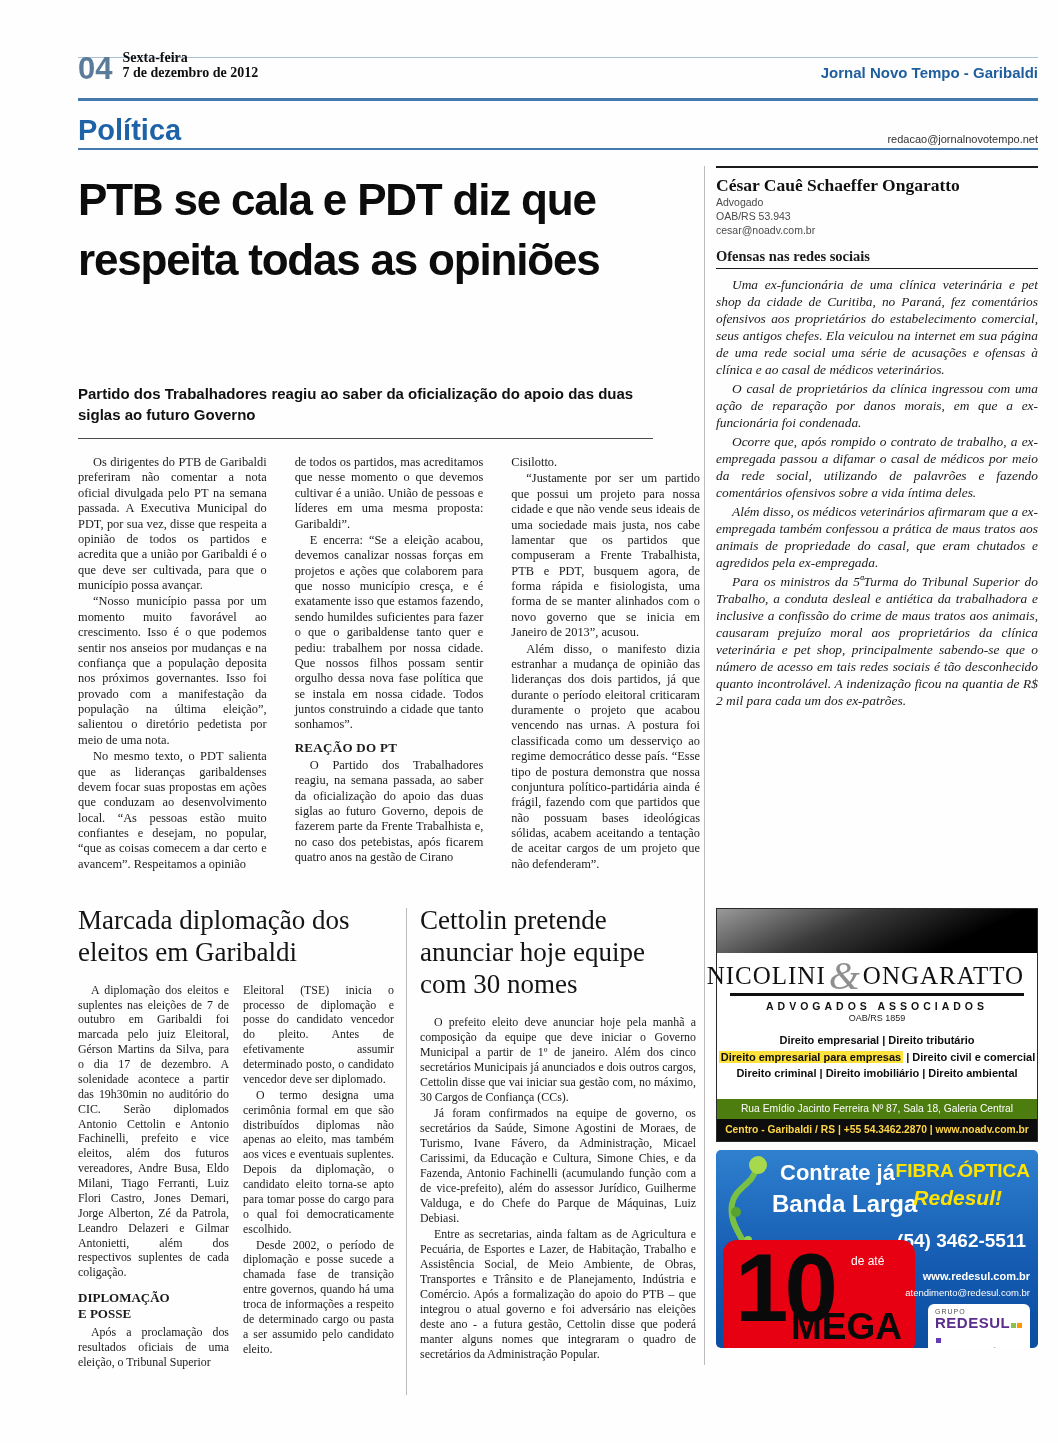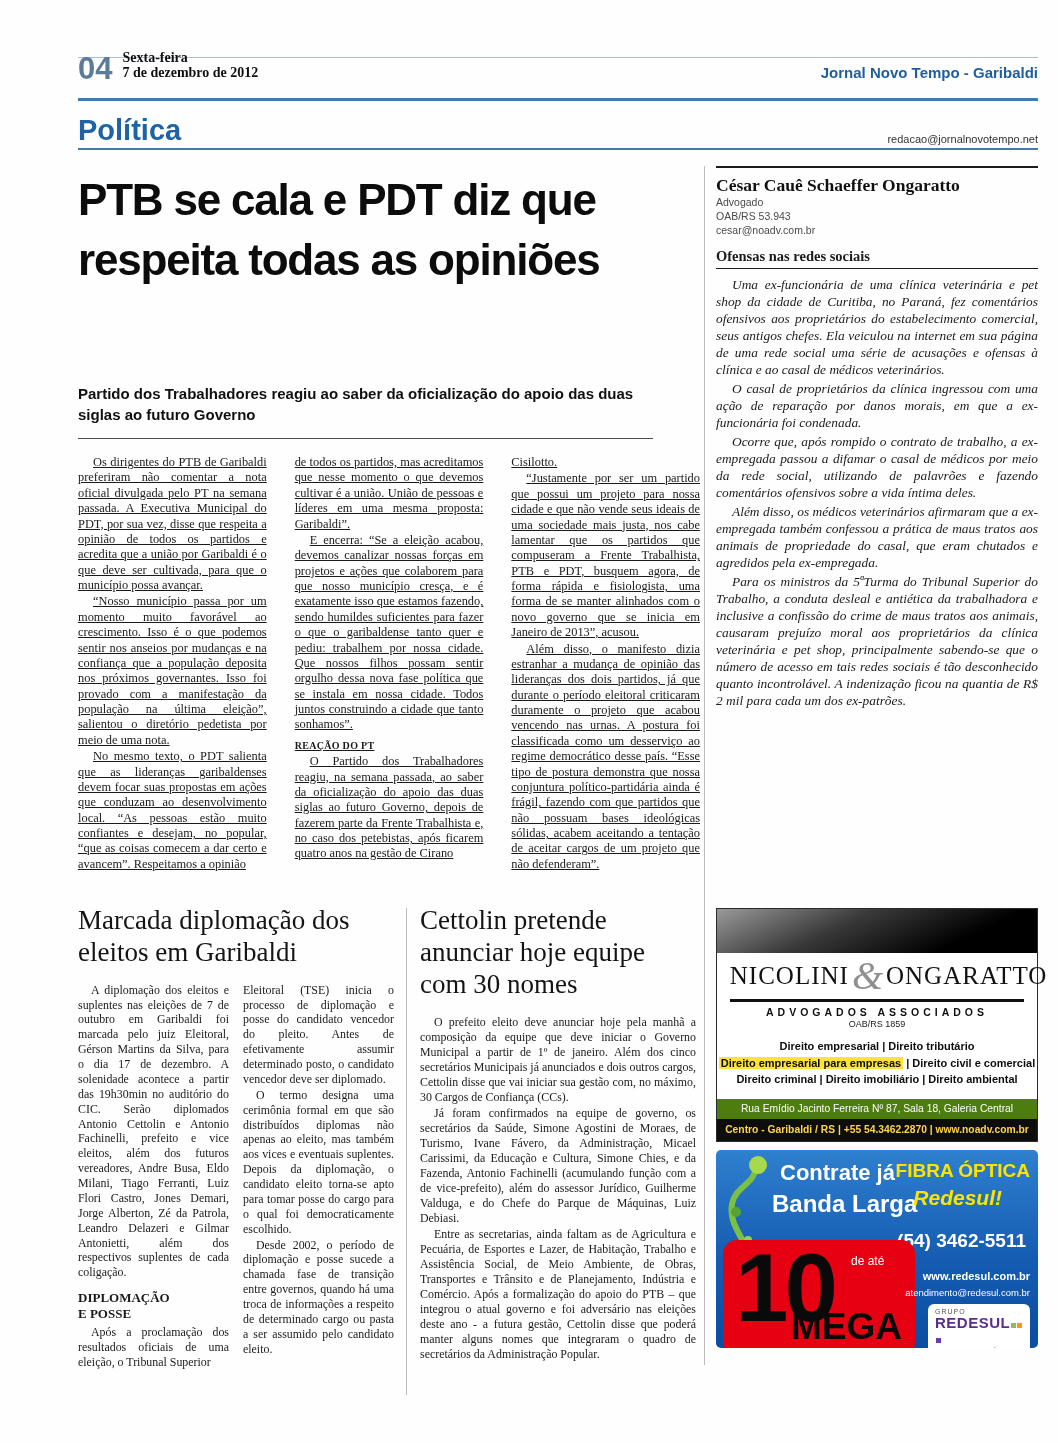--- a/index.html
+++ b/index.html
@@ -28,25 +28,25 @@
   .section-email { font-family:"Liberation Sans",sans-serif; font-size:11px; color:#333; }
 
   
   .headline { position:absolute; left:78px; top:170px; width:656px;
               font-family:"Liberation Sans",sans-serif; font-weight:bold; font-size:44px;
               line-height:1.37; letter-spacing:-1.2px; color:#0c0c0c; }
   .subhead { position:absolute; left:78px; top:384px; width:575px;
              font-family:"Liberation Sans",sans-serif; font-weight:bold; font-size:15px;
              line-height:1.38; color:#101010; padding-bottom:13px; border-bottom:1px solid #4d4d4d; }
   .main-cols { position:absolute; left:78px; top:455px; width:622px; height:440px;
-               display:flex; gap:28px; overflow:hidden;text-decoration:underline; }
+               display:flex; gap:28px; overflow:hidden; }
   .mcol { flex:1; font-size:12.4px; line-height:1.24; text-align:justify; hyphens:auto; }
   .mcol p { text-indent:15px; margin-bottom:1px; }
   .mcol p.cont { text-indent:0; }
-  .colhead { font-weight:bold; font-size:10px; letter-spacing:.3px; margin:7px 0 2px; }
+  .colhead { font-weight:bold; font-size:13px; letter-spacing:.3px; margin:7px 0 2px; }
 
   
   .vrule-main { position:absolute; left:704px; top:166px; width:1px; height:1199px; background:#bcbcbc; }
   .legal { position:absolute; left:716px; top:166px; width:322px; height:730px;
            border-top:2px solid #1c1c1c; padding-top:7px; overflow:hidden; }
   .legal-name { font-size:17.5px; font-weight:bold; line-height:1.15; color:#101010; }
   .legal-meta { font-family:"Liberation Sans",sans-serif; font-size:10.5px; color:#4a4a4a; line-height:1.35; }
   .legal-title { font-weight:bold; font-size:14.5px; margin-top:10px; padding-bottom:3px;
                  border-bottom:1px solid #1c1c1c; margin-bottom:7px; }
   .legal-body p { font-style:italic; font-size:13.4px; line-height:1.27; text-align:justify;
@@ -64,22 +64,22 @@
   .dip-heading { font-weight:bold; font-size:13px; line-height:1.2; margin:10px 0 4px; width:90px; }
   .article-cettolin { position:absolute; left:420px; top:905px; width:276px; height:500px; overflow:hidden; }
   .cet-body p { font-size:11.9px; line-height:1.26; text-align:justify; text-indent:14px;
                 margin-bottom:1px; hyphens:auto; }
 
   
   .ad-nicolini { position:absolute; left:716px; top:908px; width:322px; height:234px;
                  border:1px solid #2a2a2a; background:#fff; display:flex; flex-direction:column; }
   .nic-top { height:44px; background:linear-gradient(155deg,#9a9a9a 0%,#3a3a3a 38%,#000 75%); }
   .nic-mid { flex:1; text-align:center; padding-top:7px; }
-  .nic-name-wrap { display:flex; justify-content:flex-start; align-items:center; gap:3px;
-                   width:92%; margin:0 auto; border-bottom:3px solid #101010; padding-bottom:7px; }
+  .nic-name-wrap { display:flex; justify-content:flex-end; align-items:center; gap:3px;
+                   width:92%; margin:0 auto; border-bottom:3px solid #101010; padding-bottom:1px; }
   .nic-name { font-size:25px; letter-spacing:1px; color:#111; }
   .nic-amp { font-size:40px; font-style:italic; color:#8f8f8f; line-height:.8; }
   .nic-sub { font-family:"Liberation Sans",sans-serif; font-weight:bold; font-size:10.5px;
              letter-spacing:4px; margin-top:4px; color:#111; }
   .nic-oab { font-family:"Liberation Sans",sans-serif; font-size:9px; margin-top:1px; color:#222; }
   .nic-areas { margin-top:9px; font-family:"Liberation Sans",sans-serif; font-weight:bold;
                font-size:11px; line-height:1.5; color:#0d0d0d; }
   .nic-hl { background:#ffe33c; padding:0 2px; }
   .nic-bar-red { background:#4d7c0f; color:#fff; font-family:"Liberation Sans",sans-serif;
                  font-weight:normal; font-size:10.3px; text-align:center; height:20px; line-height:20px; }

